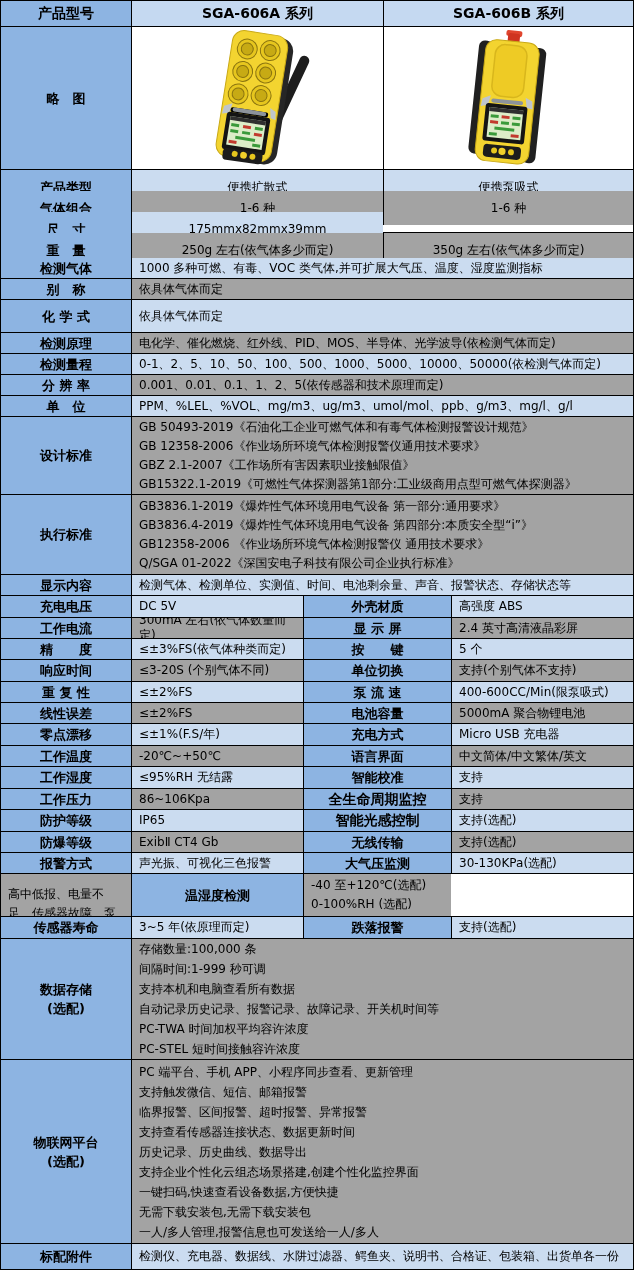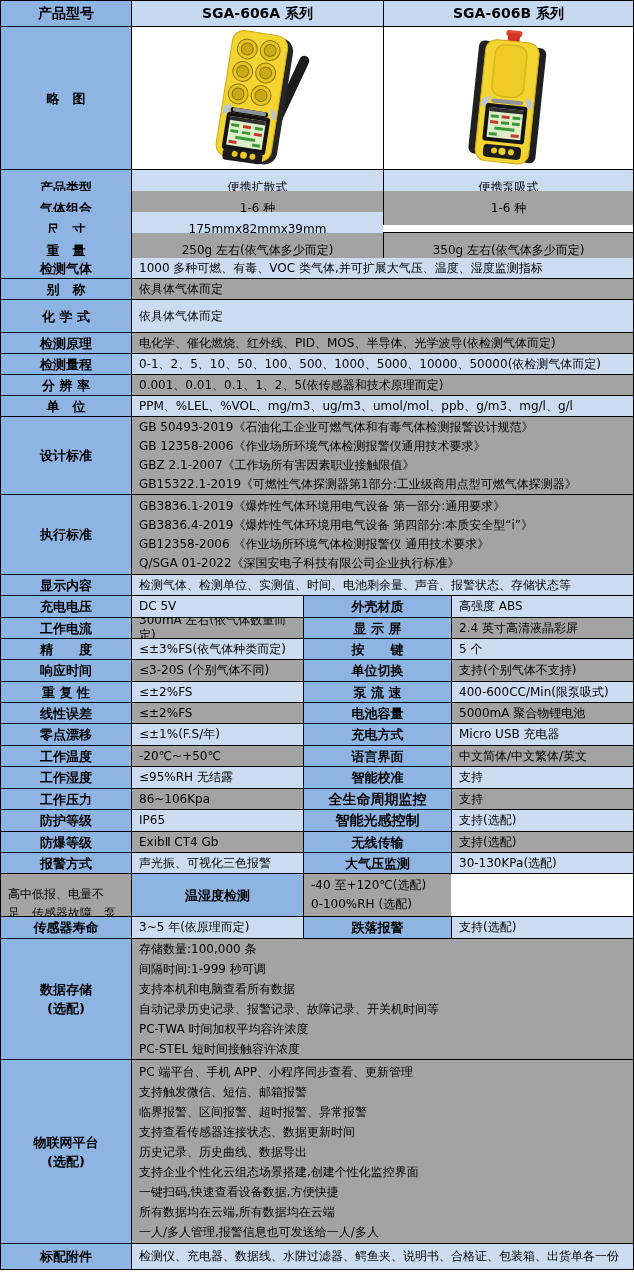--- a/index.html
+++ b/index.html
@@ -329,21 +329,21 @@
     </div>
     <div class="cell val">
       <div class="lines">
         <div class="line">PC 端平台、手机 APP、小程序同步查看、更新管理</div>
         <div class="line">支持触发微信、短信、邮箱报警</div>
         <div class="line">临界报警、区间报警、超时报警、异常报警</div>
         <div class="line">支持查看传感器连接状态、数据更新时间</div>
         <div class="line">历史记录、历史曲线、数据导出</div>
         <div class="line">支持企业个性化云组态场景搭建,创建个性化监控界面</div>
         <div class="line">一键扫码,快速查看设备数据,方便快捷</div>
-        <div class="line">所有数据均在云端,所有数据均在云端</div>
+        <div class="line">无需下载安装包,无需下载安装包</div>
         <div class="line">一人/多人管理,报警信息也可发送给一人/多人</div>
       </div>
     </div>
   </div>
 
   <div class="row g2 D" style="height:26px">
     <div class="cell lab">标配附件</div>
     <div class="cell val">检测仪、充电器、数据线、水阱过滤器、鳄鱼夹、说明书、合格证、包装箱、出货单各一份</div>
   </div>
 

